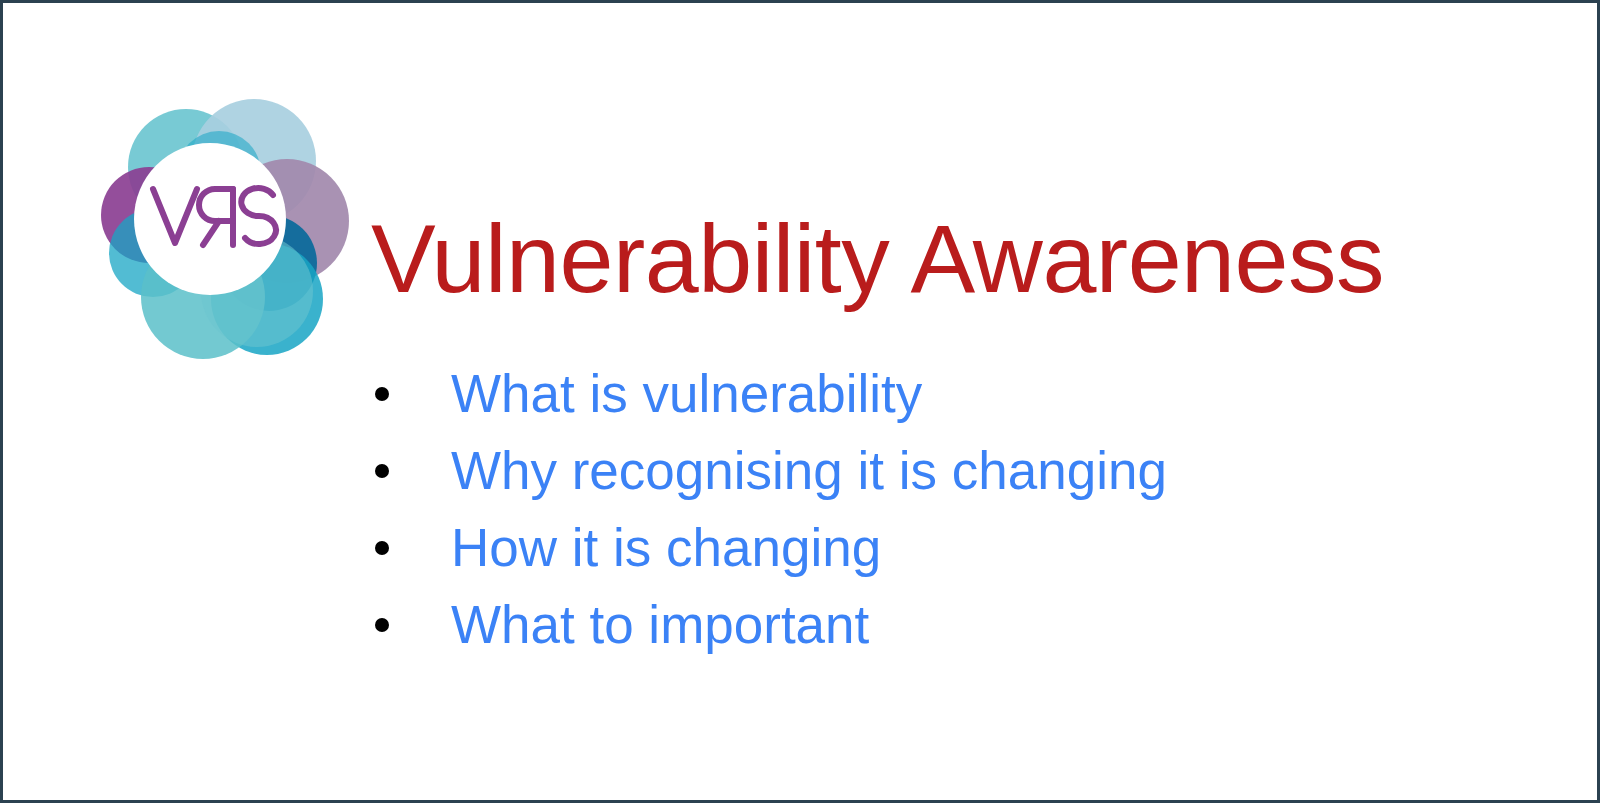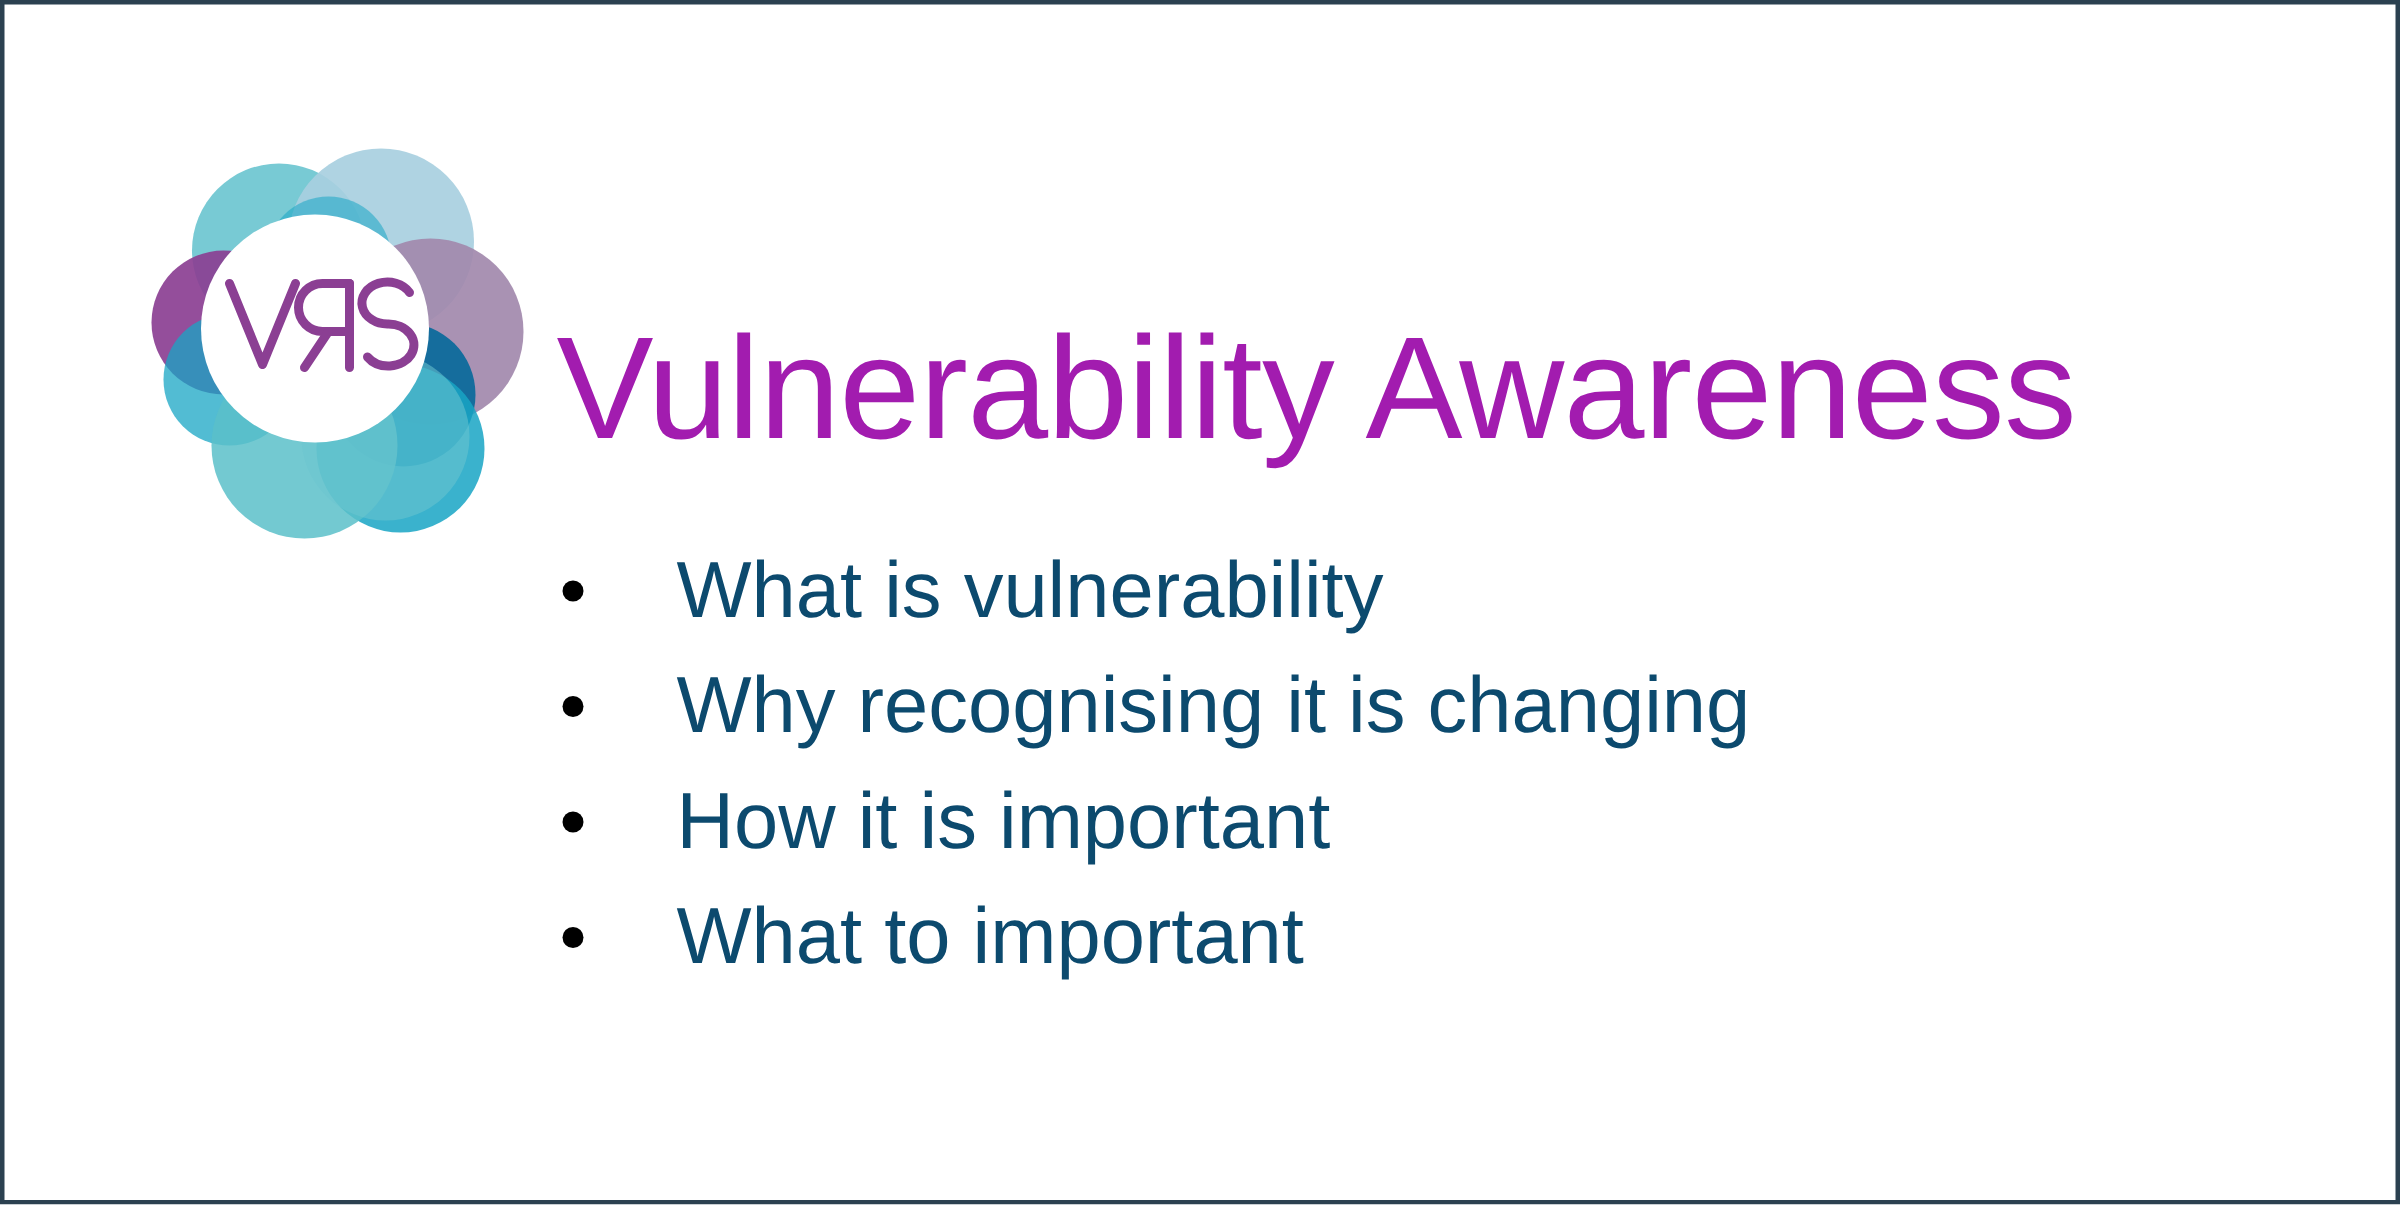--- a/index.html
+++ b/index.html
@@ -39,21 +39,21 @@
   
   #title {
     position: absolute;
     left: 368px;
     top: 142px;
     width: 1180px;
     font-size: 97px;
     font-weight: 400;
     line-height: 1.0;
     letter-spacing: -0.5px;
-    color: #a21caf;
+    color: #b91c1c;
     white-space: nowrap;
   }
 
   
   #bullets {
     position: absolute;
     left: 368px;
     top: 352px;
     width: 1150px;
     margin: 0;
@@ -61,21 +61,21 @@
     list-style: none;
   }
   #bullets li {
     position: relative;
     display: block;
     padding-left: 80px;
     height: 77px;
     line-height: 77px;
     font-size: 53px;
     font-weight: 400;
-    color: #0c4a6e;
+    color: #3b82f6;
     white-space: nowrap;
   }
   #bullets li .marker {
     position: absolute;
     left: 4px;
     top: 50%;
     width: 14px;
     height: 14px;
     margin-top: -7px;
     border-radius: 50%;
@@ -139,21 +139,21 @@
     <li>
       <span class="marker"></span>
       <span class="btext">What is vulnerability</span>
     </li>
     <li>
       <span class="marker"></span>
       <span class="btext">Why recognising it is changing</span>
     </li>
     <li>
       <span class="marker"></span>
-      <span class="btext">How it is important</span>
+      <span class="btext">How it is changing</span>
     </li>
     <li>
       <span class="marker"></span>
       <span class="btext">What to important</span>
     </li>
   </ul>
 
 </div>
 
 </body></html>

